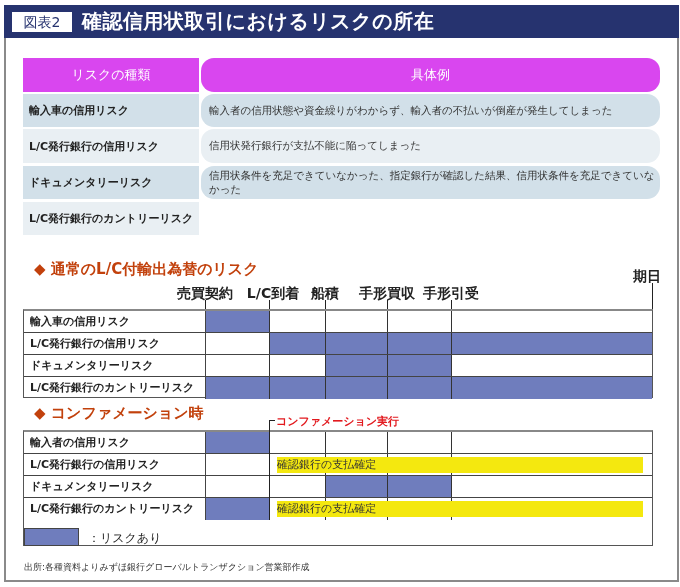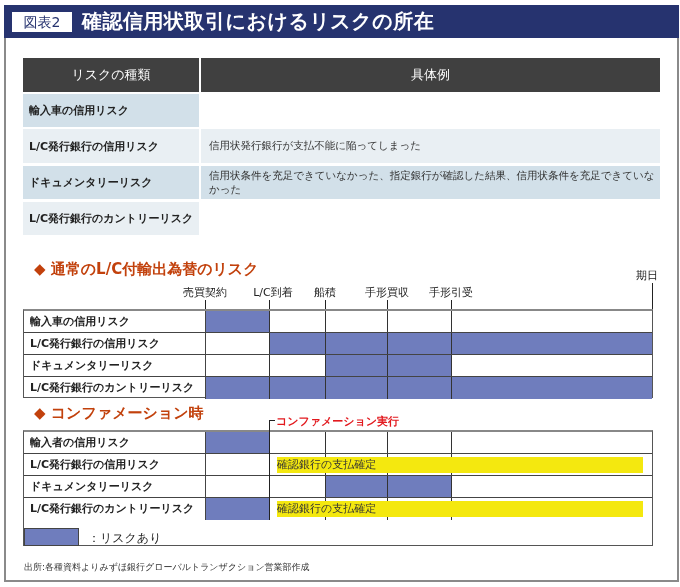--- a/index.html
+++ b/index.html
@@ -8,28 +8,28 @@
 
   .frame { position: absolute; left: 4px; top: 5px; width: 675px; height: 577px; border: 2px solid #8a8a8a; border-top: none; }
   .title-band { position: absolute; left: 4px; top: 5px; width: 675px; height: 33px; background: #26336f; }
   .badge { position: absolute; left: 12px; top: 12px; width: 60px; height: 20px; background: #fff; color: #26336f; font-size: 14px; line-height: 20px; text-align: center; }
   .title { position: absolute; left: 82px; top: 8px; color: #fff; font-size: 20px; font-weight: bold; line-height: 27px; letter-spacing: 0.5px; }
 
   
   .rtable { position: absolute; left: 23px; top: 58px; width: 637px; }
   .rrow { position: absolute; left: 0; width: 637px; display: flex; }
   .rcell1 { width: 176px; height: 100%; display: flex; align-items: center; padding-left: 6px; font-size: 11px; font-weight: bold; }
-  .rcell2 { margin-left: 2px; width: 459px; height: 100%; display: flex; align-items: center; padding-left: 8px; font-size: 10.5px; color: #333; }
-  .rhead .rcell1, .rhead .rcell2 { background: #404040; color: #fff; font-size: 13px; font-weight: normal; justify-content: center; padding: 12px; }
+  .rcell2 { margin-left: 2px; width: 459px; height: 100%; display: flex; align-items: center; padding-left: 8px; font-size: 10.5px; color: #333; border-radius: 13px; }
+  .rhead .rcell1, .rhead .rcell2 { background: #d946ef; color: #fff; font-size: 13px; font-weight: normal; justify-content: center; padding: 12px; }
   .rodd .rcell1, .rodd .rcell2 { background: #d2e0e9; }
   .reven .rcell1, .reven .rcell2 { background: #e9eff3; }
 
   
   .section-title { position: absolute; left: 34px; font-size: 15px; font-weight: bold; color: #c2410c; }
-  .milestone { position: absolute; font-size: 11px; font-weight: normal; color: #222; transform: translateX(-50%); white-space: nowrap; }
+  .milestone { position: absolute; font-size: 14px; font-weight: bold; color: #222; transform: translateX(-50%); white-space: nowrap; }
   .tick { position: absolute; width: 1px; background: #222; }
 
   
   .grid { position: absolute; left: 23px; width: 630px; border: 1px solid #555; border-top: 2px solid #888; }
   .grow { position: absolute; left: 0; width: 628px; height: 22px; border-bottom: 1px solid #444; }
   .grow:last-child { border-bottom: none; }
   .glabel { position: absolute; left: 0; top: 0; width: 182px; height: 100%; padding-left: 6px; font-size: 11px; font-weight: bold; line-height: 21px; color: #222; border-right: 1px solid #444; }
   .gcell { position: absolute; top: 0; height: 100%; border-right: 1px solid #333; }
   .gcell.on { background: #6f7dbd; }
   .ybar { position: absolute; top: 3px; height: 16px; background: #f4e80f; font-size: 11px; color: #333; text-align: left; line-height: 16px; }
@@ -50,20 +50,21 @@
 <div class="badge">図表2</div>
 <div class="title">確認信用状取引におけるリスクの所在</div>
 
 <div class="rtable">
   <div class="rrow rhead" style="top:0;height:34px;">
     <div class="rcell1">リスクの種類</div>
     <div class="rcell2">具体例</div>
   </div>
   <div class="rrow rodd" style="top:36px;height:33px;">
     <div class="rcell1">輸入車の信用リスク</div>
+    <div class="rcell2">輸入者の信用状態や資金繰りがわからず、輸入者の不払いが倒産が発生してしまった</div>
   </div>
   <div class="rrow reven" style="top:71px;height:34px;">
     <div class="rcell1">L/C発行銀行の信用リスク</div>
     <div class="rcell2">信用状発行銀行が支払不能に陥ってしまった</div>
   </div>
   <div class="rrow rodd" style="top:108px;height:33px;">
     <div class="rcell1">ドキュメンタリーリスク</div>
     <div class="rcell2">信用状条件を充足できていなかった、指定銀行が確認した結果、信用状条件を充足できていなかった</div>
   </div>
   <div class="rrow reven" style="top:144px;height:33px;">

